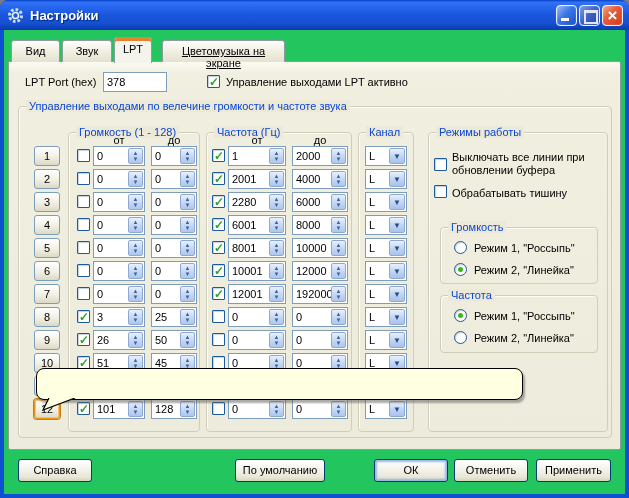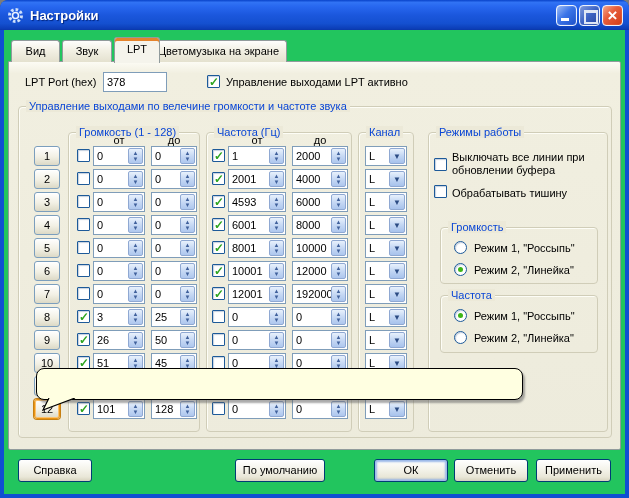--- a/index.html
+++ b/index.html
@@ -79,22 +79,22 @@
       <div class="winbtn max"></div>
       <div class="winbtn close"></div>
     </div>
   </div>
 
   <div class="client">
     <div class="tabpage"></div>
 
     <div class="tab" style="left:7px;width:49px;">Вид</div>
     <div class="tab" style="left:58px;width:50px;">Звук</div>
-    <div class="tab active" style="left:110px;width:46px;">LPT</div>
-    <div class="tab" style="left:146px;width:137px;">Цветомузыка на экране</div>
+    <div class="tab active" style="left:110px;width:38px;">LPT</div>
+    <div class="tab" style="left:158px;width:123px;text-decoration:underline;">Цветомузыка на экране</div>
 
     <span class="lbl" style="left:21px;top:46px;">LPT Port (hex)</span>
     <div class="field" style="left:99px;top:42px;width:64px;">
       <span class="val">378</span>
     </div>
     <span class="cb checked" style="left:203px;top:45px;"></span>
     <span class="lbl" style="left:222px;top:46px;">Управление выходами LPT активно</span>
 
     <div class="groupbox" style="left:14px;top:76px;width:594px;height:332px;">
       <span class="gcap">Управление выходами по велечине громкости и частоте звука</span>
@@ -197,21 +197,21 @@
         </div>
         <div class="field" style="left:147px;top:162px;width:46px">
           <span class="val">0</span>
           <span class="spin">
             <i>▲</i>
             <i>▼</i>
           </span>
         </div>
         <span class="cb checked" style="left:208px;top:165px"></span>
         <div class="field" style="left:224px;top:162px;width:58px">
-          <span class="val">4593</span>
+          <span class="val">2280</span>
           <span class="spin">
             <i>▲</i>
             <i>▼</i>
           </span>
         </div>
         <div class="field" style="left:288px;top:162px;width:56px">
           <span class="val">6000</span>
           <span class="spin">
             <i>▲</i>
             <i>▼</i>

